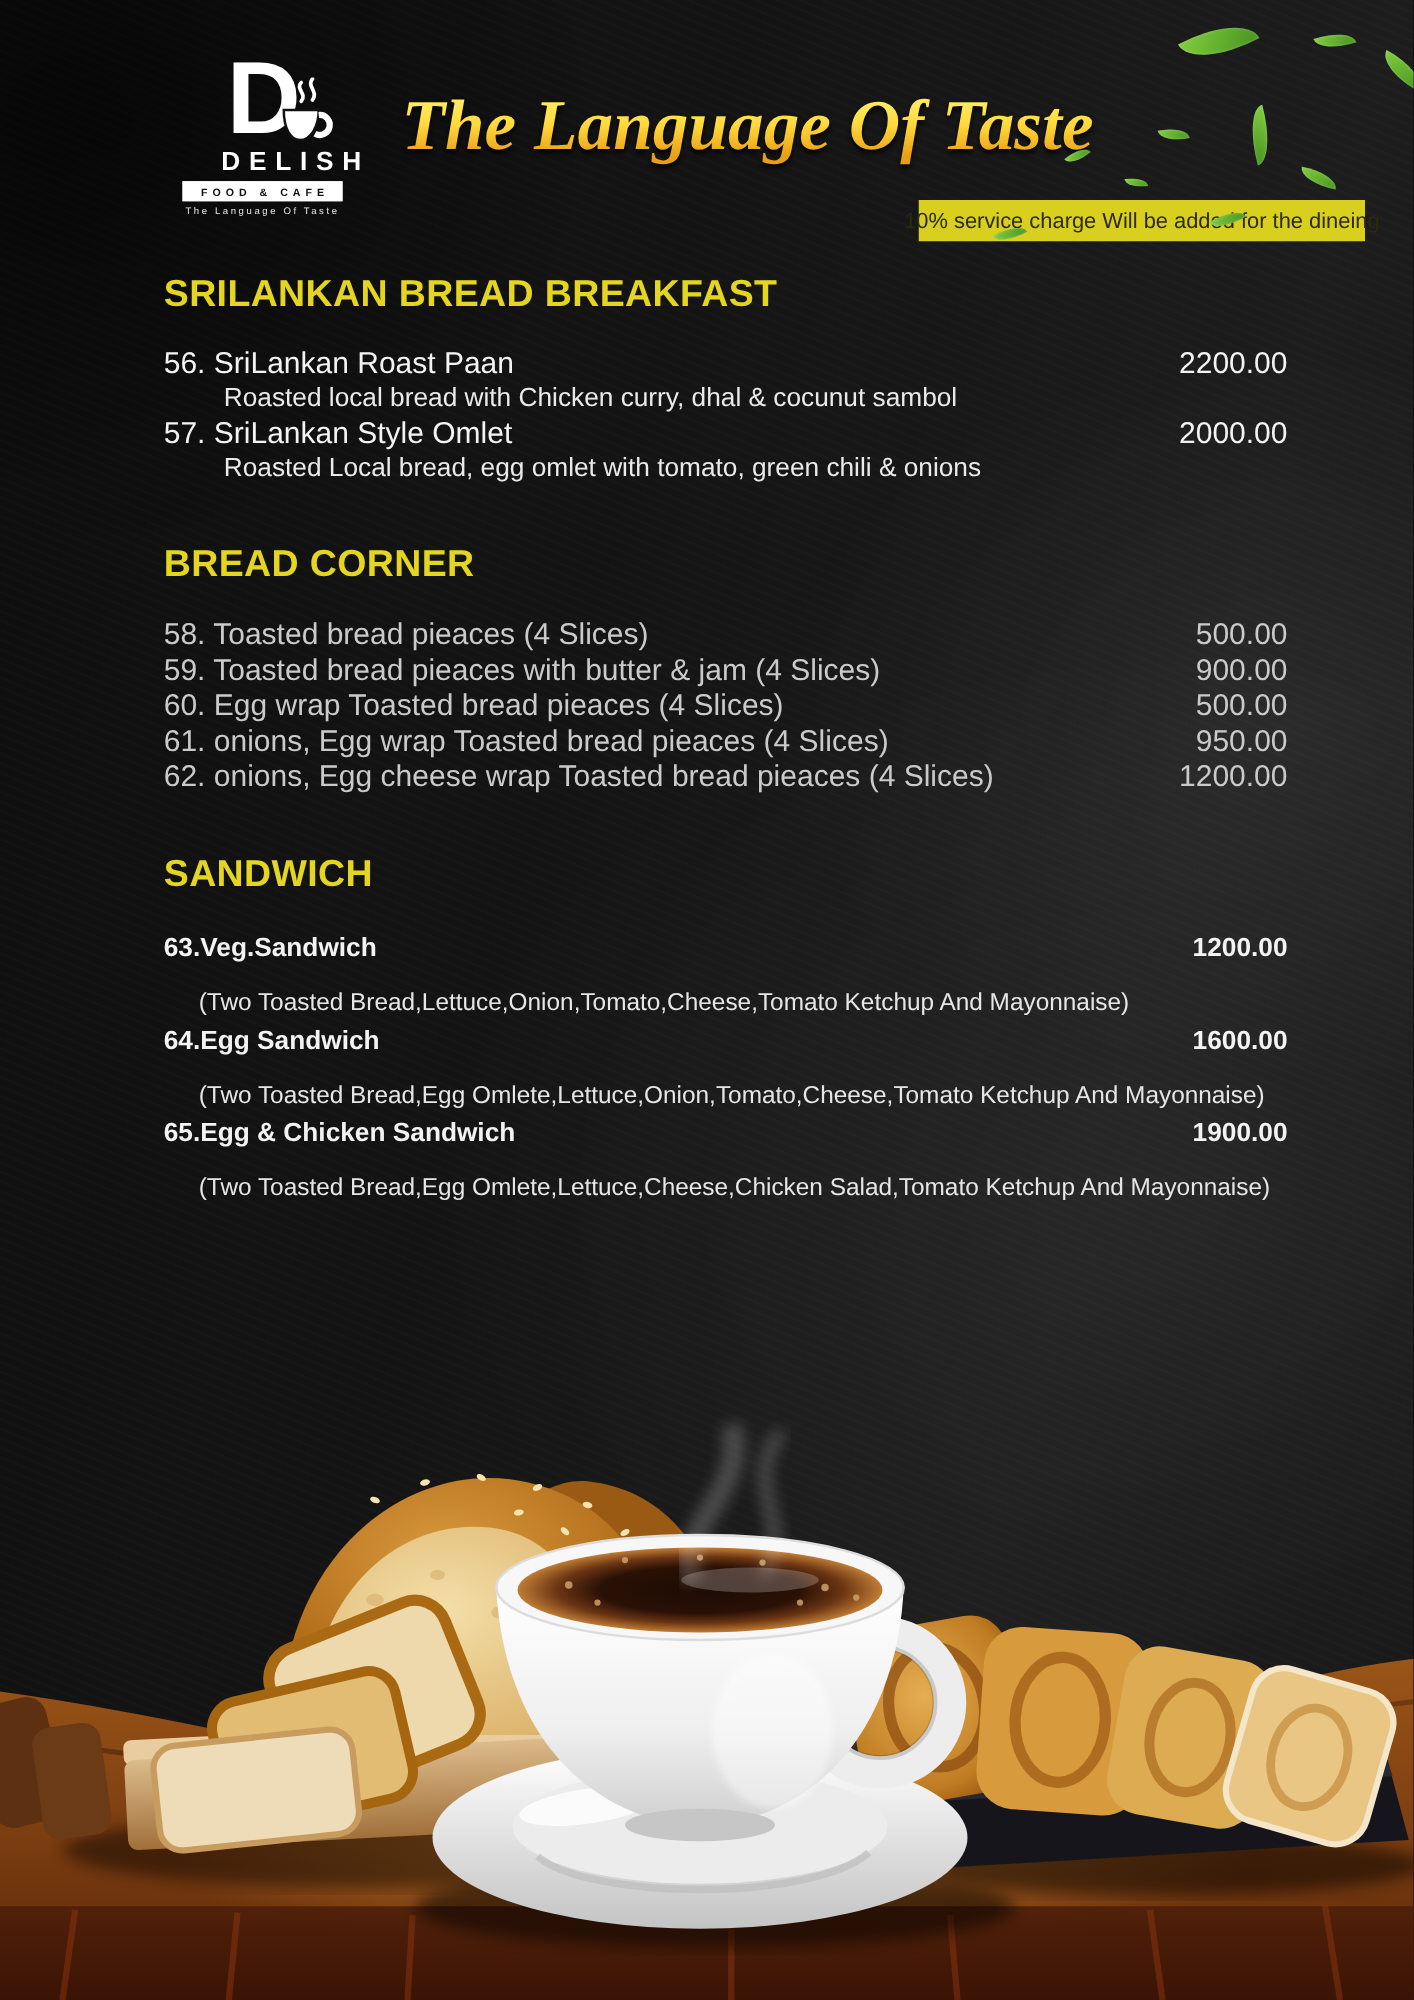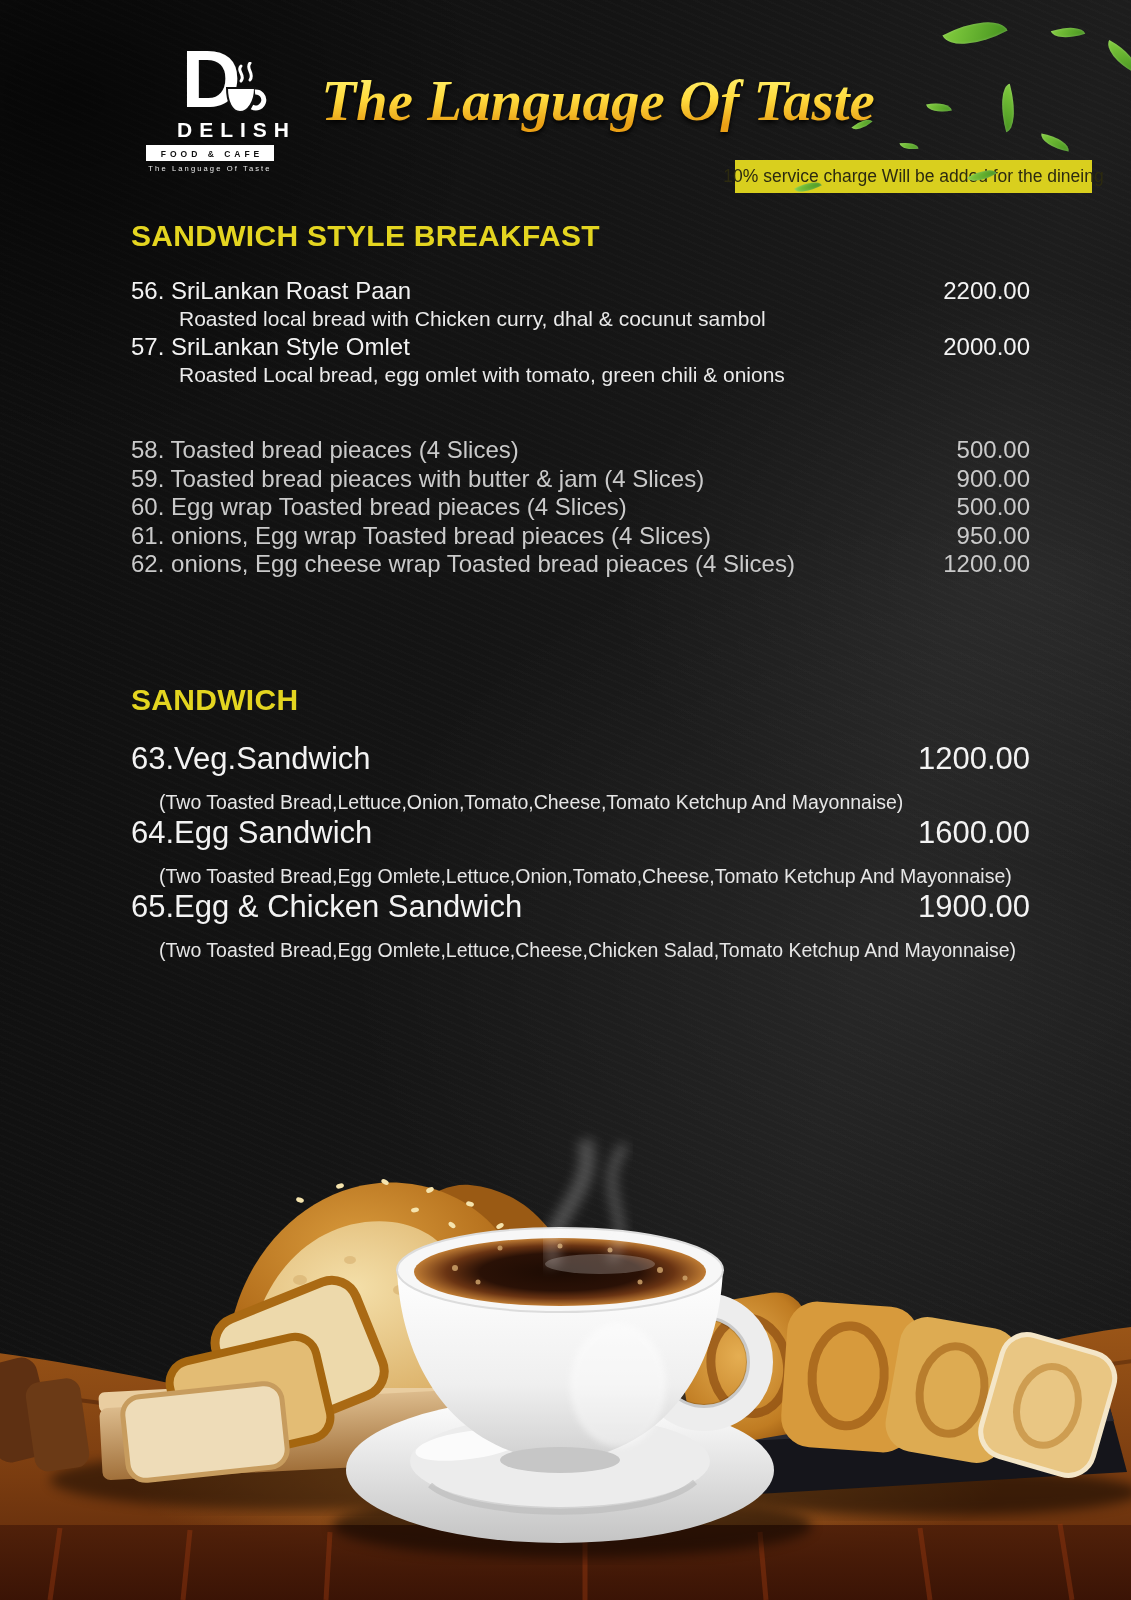--- a/index.html
+++ b/index.html
@@ -43,21 +43,21 @@
   .row .name{color:#f3f3f3;}
   .row .price{color:#f3f3f3;}
   .desc{font-size:21px;line-height:26px;color:#eaeaea;padding-left:48px;}
   #sec-breakfast{top:220px;}
   #sec-bread{top:436px;}
   #sec-bread h2{margin-bottom:26px;}
   #sec-bread .row{font-size:24px;line-height:28.5px;}
   #sec-bread .name,#sec-bread .price{color:#cacaca;}
   #sec-sandwich{top:684px;}
   #sec-sandwich h2{margin-bottom:28px;}
-  #sec-sandwich .row{font-size:31px;}
+  #sec-sandwich .row{font-size:21px;font-weight:bold;}
   #sec-sandwich .desc{font-size:19.5px;line-height:26px;padding-left:28px;margin:15px 0 3px;color:#e6e6e6;}
   
   .photo{position:absolute;left:0;top:1130px;}
 </style>
 </head>
 <body>
 
 <div class="page">
 
   <div class="logo">
@@ -84,34 +84,35 @@
   <span class="leaf" style="left:1103px;top:48px;width:38px;height:17px;transform:rotate(28deg);"></span>
   <span class="leaf" style="left:927px;top:102px;width:24px;height:11px;transform:rotate(-12deg);"></span>
   <span class="leaf" style="left:985px;top:100px;width:46px;height:16px;transform:rotate(75deg);"></span>
   <span class="leaf" style="left:900px;top:142px;width:18px;height:8px;transform:rotate(-8deg);"></span>
   <span class="leaf" style="left:1040px;top:136px;width:30px;height:13px;transform:rotate(10deg);"></span>
   <span class="leaf" style="left:968px;top:170px;width:28px;height:11px;transform:rotate(-30deg);"></span>
   <span class="leaf" style="left:795px;top:182px;width:26px;height:10px;transform:rotate(-28deg);"></span>
   <span class="leaf" style="left:852px;top:120px;width:20px;height:9px;transform:rotate(-40deg);"></span>
 
   <div class="menu-section" id="sec-breakfast">
-    <h2>SANDWICH STYLE BREAKFAST</h2>
+    <h2>SRILANKAN BREAD BREAKFAST</h2>
     <div class="row">
       <span class="name">56. SriLankan Roast Paan</span>
       <span class="price">2200.00</span>
     </div>
     <div class="desc">Roasted local bread with Chicken curry, dhal  &amp; cocunut sambol</div>
     <div class="row">
       <span class="name">57. SriLankan Style Omlet</span>
       <span class="price">2000.00</span>
     </div>
     <div class="desc">Roasted Local bread, egg omlet with tomato, green chili &amp; onions</div>
   </div>
 
   <div class="menu-section" id="sec-bread">
+    <h2>BREAD CORNER</h2>
     <div class="row">
       <span class="name">58. Toasted bread pieaces (4 Slices)</span>
       <span class="price">500.00</span>
     </div>
     <div class="row">
       <span class="name">59. Toasted bread pieaces with butter &amp; jam (4 Slices)</span>
       <span class="price">900.00</span>
     </div>
     <div class="row">
       <span class="name">60. Egg wrap Toasted bread pieaces (4 Slices)</span>

